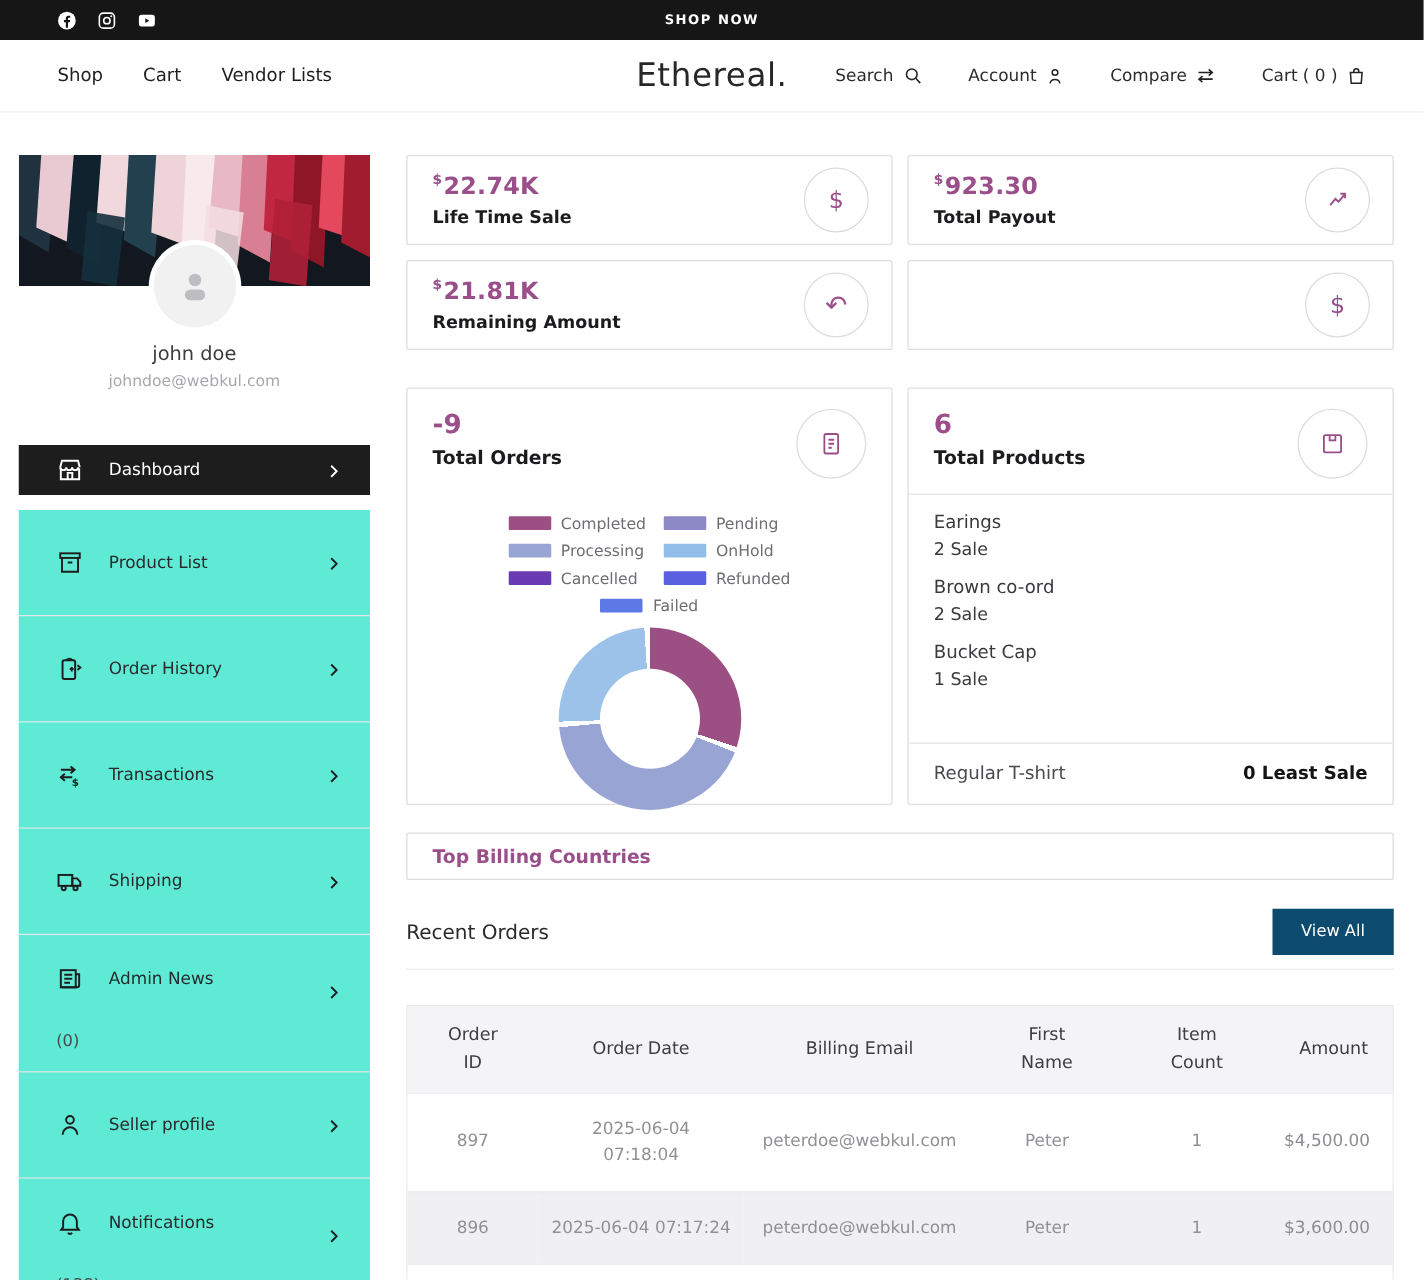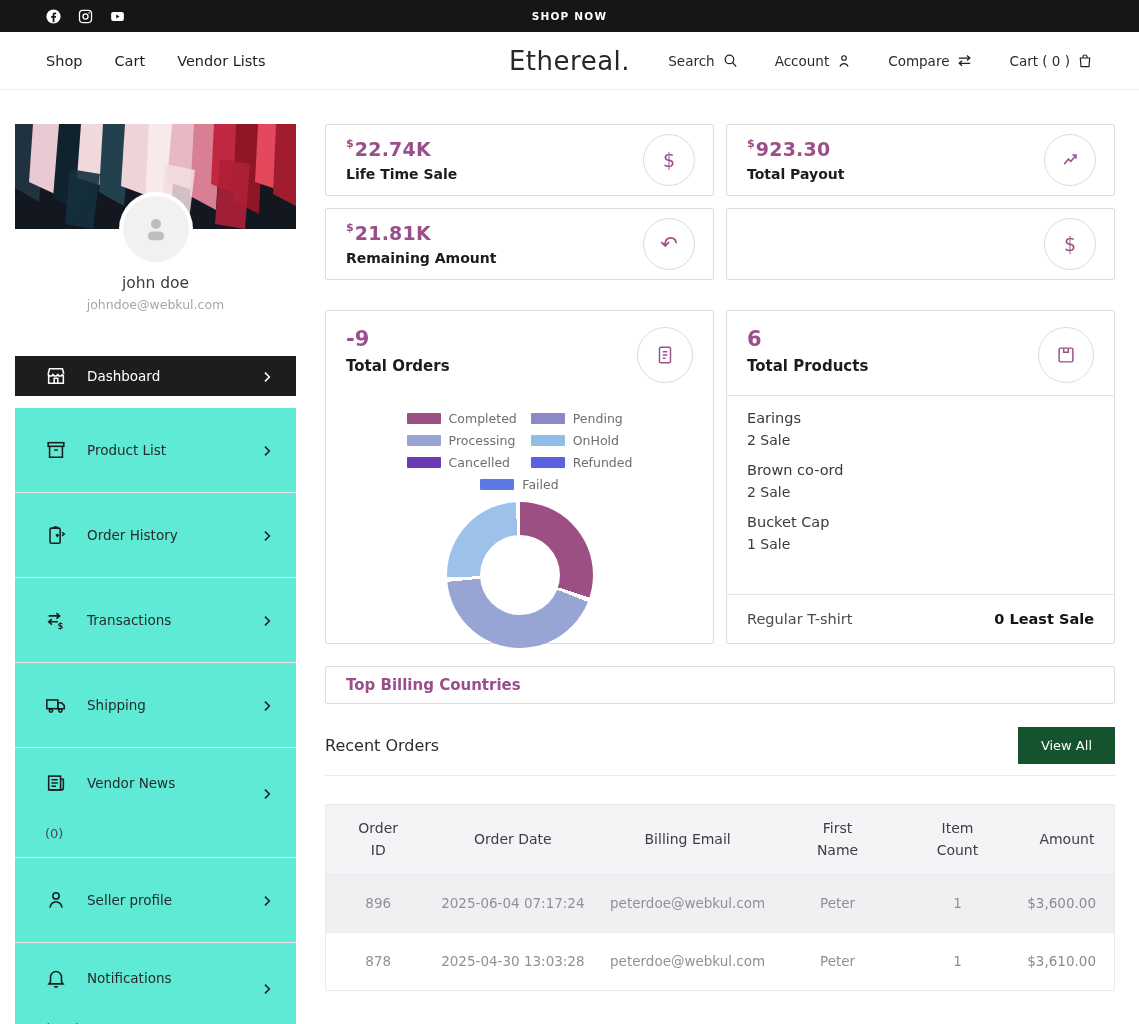--- a/index.html
+++ b/index.html
@@ -91,21 +91,21 @@
   .cf-name { font-size:14.5px; color:#4a4a4f; }
   .cf-val { margin-left:auto; font-size:14.5px; font-weight:700; color:#141416; }
 
   
   .billing { margin-top:22px; border:1px solid #ddddde; border-radius:2px; height:38px;
     display:flex; align-items:center; padding-left:20px; }
   .billing .bt { font-size:15px; font-weight:700; color:#9a4f8a; }
   .recent { margin-top:12px; height:60px; display:flex; align-items:center;
     border-bottom:1px solid #ececf0; }
   .recent .rt { font-size:16px; color:#2b2b2e; }
-  .viewall { margin-left:auto; background:#14532d; color:#fff; font-size:13px;
+  .viewall { margin-left:auto; background:#0c4a6e; color:#fff; font-size:13px;
     border:none; padding:11px 23px; cursor:pointer; font-family:inherit; }
 
   
   .otable { width:100%; border-collapse:collapse; margin-top:28px;
     border:1px solid #ebebee; }
   .otable th { background:#f4f4f6; font-weight:400; font-size:14px; color:#3d3d42;
     padding:12px 6px; text-align:center; white-space:pre-line; line-height:1.6; }
   .otable td { font-size:13.5px; color:#909095; padding:18px 6px; text-align:center;
     white-space:pre-line; line-height:1.55; border-top:1px solid #ececf0; }
   .otable tr.stripe td { background:#f0f0f2; }
@@ -297,21 +297,21 @@
       </div>
 
       <div class="mi tall">
         <span class="ic">
           <svg viewBox="0 0 24 24" fill="none" stroke="currentColor" stroke-width="1.7">
               <rect x="4" y="4.5" width="13" height="15"></rect>
               <path d="M17 8h3v9.5a2 2 0 0 1-2 2H5"></path>
               <path d="M7 8.5h7M7 12h7M7 15.5h5"></path>
             </svg>
         </span>
-        <span class="lbl" style="margin-top:3px">Vendor News</span>
+        <span class="lbl" style="margin-top:3px">Admin News</span>
         <span class="chev">
           <svg viewBox="0 0 24 24" fill="none" stroke="currentColor" stroke-width="2.6">
               <path d="M8.5 4.5l7.5 7.5-7.5 7.5"></path>
             </svg>
         </span>
         <span class="count">(0)</span>
       </div>
 
       <div class="mi">
         <span class="ic">
@@ -498,20 +498,29 @@
           <th>Order Date</th>
           <th>Billing Email</th>
           <th>First
 Name</th>
           <th>Item
 Count</th>
           <th>Amount</th>
         </tr>
       </thead>
       <tbody>
+        <tr>
+          <td>897</td>
+          <td>2025-06-04
+07:18:04</td>
+          <td>peterdoe@webkul.com</td>
+          <td>Peter</td>
+          <td>1</td>
+          <td class="amt">$4,500.00</td>
+        </tr>
         <tr class="stripe">
           <td>896</td>
           <td>2025-06-04 07:17:24</td>
           <td>peterdoe@webkul.com</td>
           <td>Peter</td>
           <td>1</td>
           <td class="amt">$3,600.00</td>
         </tr>
         <tr>
           <td>878</td>

